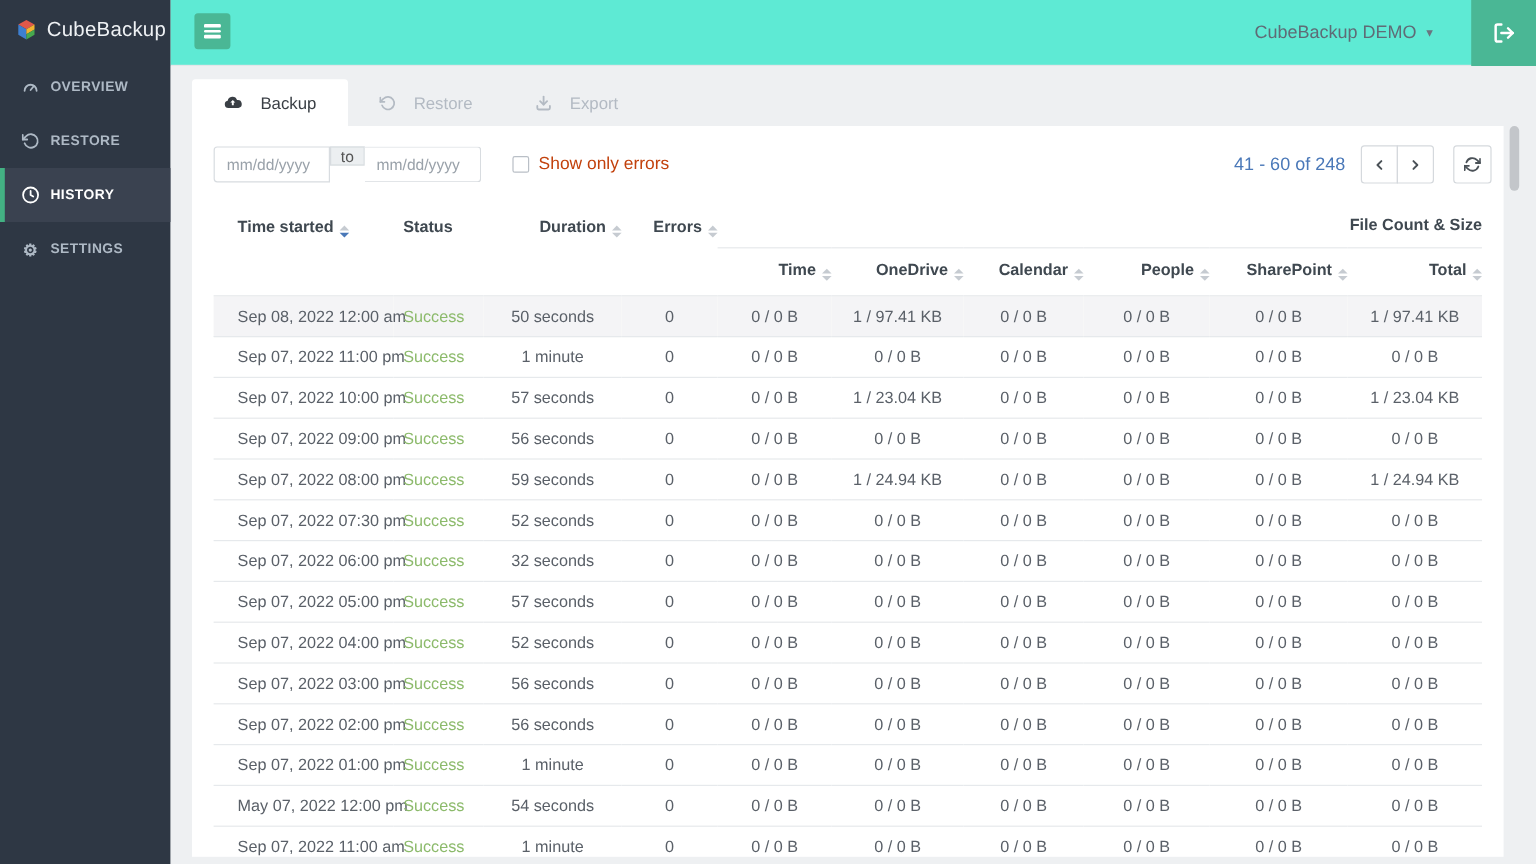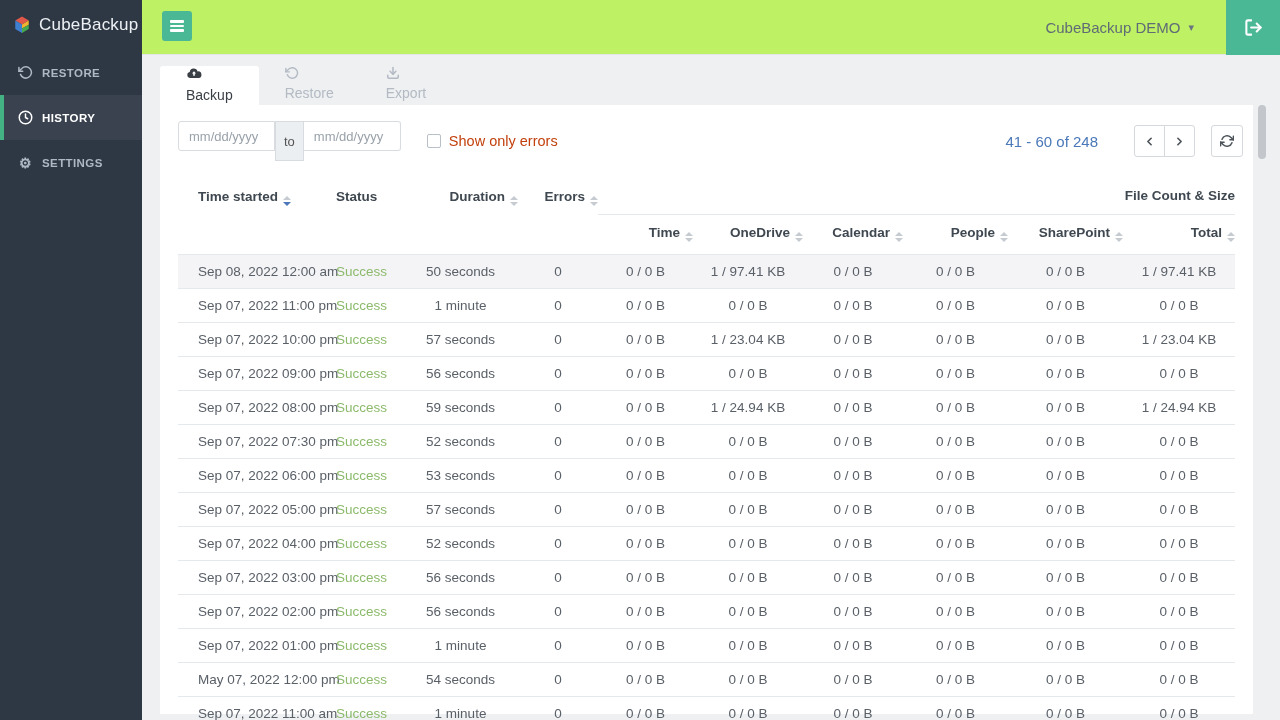--- a/index.html
+++ b/index.html
@@ -18,57 +18,57 @@
   .logo-text{color:#eef1f4;font-size:17px;letter-spacing:.2px;}
   .nav{margin-top:0;}
   .nav-item{height:45px;display:flex;align-items:center;gap:9px;padding-left:14px;
     color:#aeb9c5;font-size:11.5px;font-weight:bold;letter-spacing:.4px;cursor:pointer;
     border-left:4px solid transparent;}
   .nav-item .nicon{width:15px;height:15px;display:flex;align-items:center;justify-content:center;flex:0 0 15px;}
   .nav-item.active{background:var(--sidebar-active);color:#fff;border-left-color:var(--green-bar);}
   .gear-glyph{font-size:14px;line-height:1;}
 
   
-  .topbar{position:absolute;left:142px;top:0;right:0;height:55px;background:#bef264;
+  .topbar{position:absolute;left:142px;top:0;right:0;height:55px;background:#5eead4;
     border-bottom:1px solid #e3e6e9;z-index:5;}
   .menu-btn{position:absolute;left:20px;top:11px;width:30px;height:30px;background:var(--accent);
     border:none;border-radius:3px;cursor:pointer;display:flex;flex-direction:column;
     align-items:center;justify-content:center;gap:2px;padding:0;}
   .menu-btn i{display:block;width:14px;height:2.4px;background:#fff;border-radius:1px;}
   .account{position:absolute;right:86px;top:0;height:54px;display:flex;align-items:center;gap:8px;
     color:#5f6b76;font-size:15px;cursor:pointer;}
   .caret{font-size:11px;color:#6b7580;}
   .logout-btn{position:absolute;right:0;top:0;width:54px;height:55px;background:var(--accent);
     border:none;cursor:pointer;display:flex;align-items:center;justify-content:center;padding:0;}
 
   
   .content{position:absolute;left:142px;top:55px;right:0;bottom:0;background:var(--bg);}
   .tabs{display:flex;margin:11px 0 0 18px;height:39px;}
-  .tab{display:flex;gap:5px;padding:0 26px;font-size:14px;color:#b3bac3;
-    cursor:pointer;border-radius:3px 3px 0 0;flex-direction:column;}
+  .tab{display:flex;align-items:center;gap:15px;padding:0 26px;font-size:14px;color:#b3bac3;
+    cursor:pointer;border-radius:3px 3px 0 0;}
   .tab.active{background:#fff;color:#3a3f45;}
   .tab .ticon{display:flex;align-items:center;}
 
   .card{margin-left:18px;width:1093px;height:609px;background:#fff;position:relative;}
 
   
   .filter-row{display:flex;align-items:center;padding:16px 10px 14px 18px;}
   .input-group{display:flex;}
   .date-input{width:97px;height:30px;border:1px solid #d8dce0;padding:0 10px;font-size:13px;
     color:#555;outline:none;font-family:"Liberation Sans",sans-serif;}
   .date-input::placeholder{color:#9aa2aa;}
   .date-input.from{border-radius:3px 0 0 3px;}
   .date-input.to{border-radius:0 3px 3px 0;border-left:none;}
-  .addon{height:40px;border:1px solid #d8dce0;background:#eceff1;padding:0 8px;
+  .addon{height:16px;border:1px solid #d8dce0;background:#eceff1;padding:0 8px;
     display:flex;align-items:center;font-size:13px;color:#555;}
   .check-wrap{margin-left:26px;display:flex;align-items:center;gap:8px;cursor:pointer;}
   .checkbox{width:14px;height:14px;border:1px solid #b9bfc6;border-radius:2px;background:#fff;}
   .check-label{font-size:14.5px;color:#c2410c;}
   .pager{margin-left:auto;display:flex;align-items:center;}
-  .range{color:var(--blue);font-size:15px;margin-right:36px;}
+  .range{color:var(--blue);font-size:15px;margin-right:13px;}
   .btn-group{display:flex;}
   .pbtn{width:31px;height:32px;background:#fff;border:1px solid #d5d9dd;display:flex;
     align-items:center;justify-content:center;cursor:pointer;padding:0;}
   .pbtn.prev{border-radius:3px 0 0 3px;}
   .pbtn.next{border-radius:0 3px 3px 0;margin-left:-1px;}
   .refresh-btn{width:32px;height:32px;margin-left:16px;background:#fff;border:1px solid #d5d9dd;
     border-radius:3px;display:flex;align-items:center;justify-content:center;cursor:pointer;padding:0;}
 
   
   table{width:1057px;margin:4px 18px 0;border-collapse:collapse;table-layout:fixed;
@@ -112,20 +112,29 @@
       <svg width="18" height="18" viewBox="0 0 16 16">
         <polygon points="8,0.5 14,4 8,7.5 2,4" fill="#e0584a"></polygon>
         <polygon points="2,4 8,7.5 8,15 2,11.5" fill="#3e7fd0"></polygon>
         <polygon points="14,4 8,7.5 8,11.2 14,7.7" fill="#f2b430"></polygon>
         <polygon points="8,11.2 14,7.7 14,11.5 8,15" fill="#47a94e"></polygon>
       </svg>
     </span>
     <span class="logo-text">CubeBackup</span>
   </div>
   <nav class="nav">
+    <div class="nav-item">
+      <span class="nicon">
+        <svg width="15" height="15" viewBox="0 0 24 24" fill="none" stroke="currentColor" stroke-width="2.4" stroke-linecap="round">
+          <path d="M4 17a8 8 0 1 1 16 0"></path>
+            <line x1="12" y1="16" x2="16.5" y2="10.5"></line>
+        </svg>
+      </span>
+      <span>OVERVIEW</span>
+    </div>
     <div class="nav-item">
       <span class="nicon">
         <svg width="15" height="15" viewBox="0 0 24 24" fill="none" stroke="currentColor" stroke-width="2.4" stroke-linecap="round" stroke-linejoin="round">
           <polyline points="1.5 4 1.5 10 7.5 10"></polyline>
             <path d="M4 15a9 9 0 1 0 2.1-9.4L1.5 10"></path>
         </svg>
       </span>
       <span>RESTORE</span>
     </div>
     <div class="nav-item active">
@@ -374,21 +383,21 @@
             <td>0 / 0 B</td>
             <td>0 / 0 B</td>
             <td>0 / 0 B</td>
             <td>0 / 0 B</td>
             <td>0 / 0 B</td>
             <td>0 / 0 B</td>
           </tr>
           <tr>
             <td>Sep 07, 2022 06:00 pm</td>
             <td class="status">Success</td>
-            <td>53 seconds</td>
+            <td>32 seconds</td>
             <td>0</td>
             <td>0 / 0 B</td>
             <td>0 / 0 B</td>
             <td>0 / 0 B</td>
             <td>0 / 0 B</td>
             <td>0 / 0 B</td>
             <td>0 / 0 B</td>
           </tr>
           <tr>
             <td>Sep 07, 2022 05:00 pm</td>

